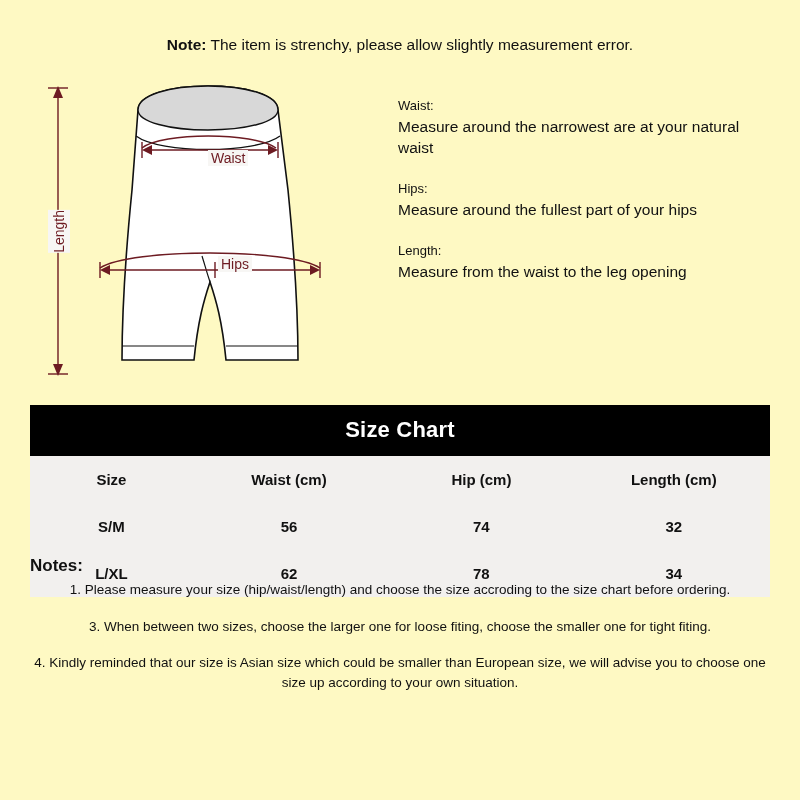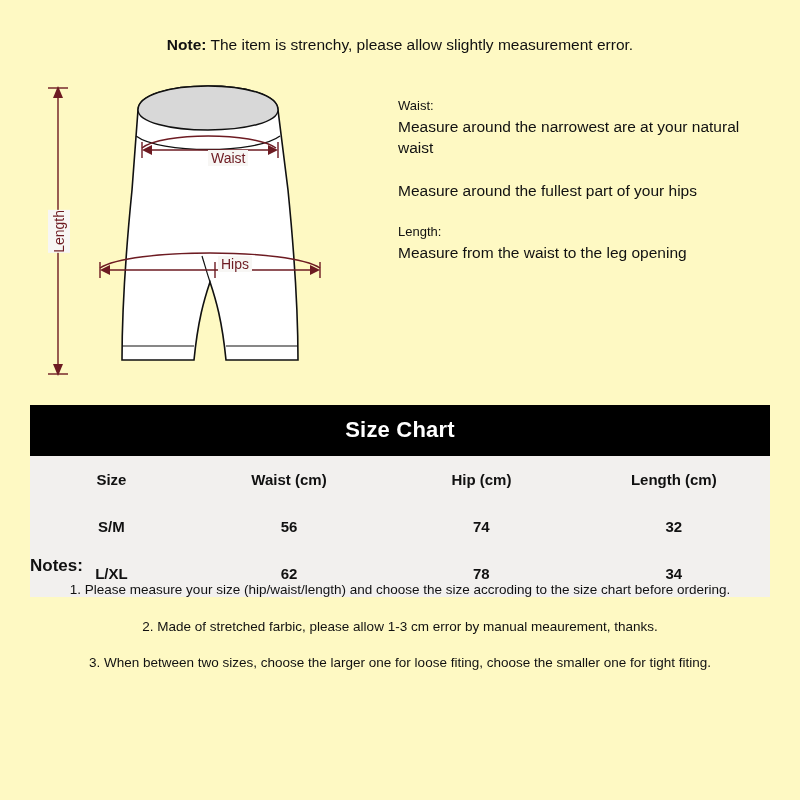--- a/index.html
+++ b/index.html
@@ -213,20 +213,21 @@
     <div class="meas-label lbl-waist">Waist</div>
     <div class="meas-label lbl-hips">Hips</div>
     <div class="meas-label lbl-length">Length</div>
 
     <div class="defs">
       <div class="def-block">
         <div class="def-term">Waist:</div>
         <div class="def-desc">Measure around the narrowest are at your natural waist</div>
       </div>
       <div class="def-block">
+        <div class="def-term">Hips:</div>
         <div class="def-desc">Measure around the fullest part of your hips</div>
       </div>
       <div class="def-block">
         <div class="def-term">Length:</div>
         <div class="def-desc">Measure from the waist to the leg opening</div>
       </div>
     </div>
   </div>
 
   <div class="chart-wrap">
@@ -253,17 +254,17 @@
           <td>78</td>
           <td>34</td>
         </tr>
       </tbody>
     </table>
   </div>
 
   <div class="notes-wrap">
     <div class="notes-title">Notes:</div>
     <div class="note-item">1. Please measure your size (hip/waist/length) and choose the size accroding to the size chart before ordering.</div>
-    <div class="note-item">2. Made of stretched farbic, please allow 1-3 cm error by manual meaurement, thanks.</div>
     <div class="note-item">3. When between two sizes, choose the larger one for loose fiting, choose the smaller one for tight fiting.</div>
+    <div class="note-item">4. Kindly reminded that our size is Asian size which could be smaller than European size, we will advise you to choose one size up according to your own situation.</div>
   </div>
 
 </div>
 
 </body></html>

